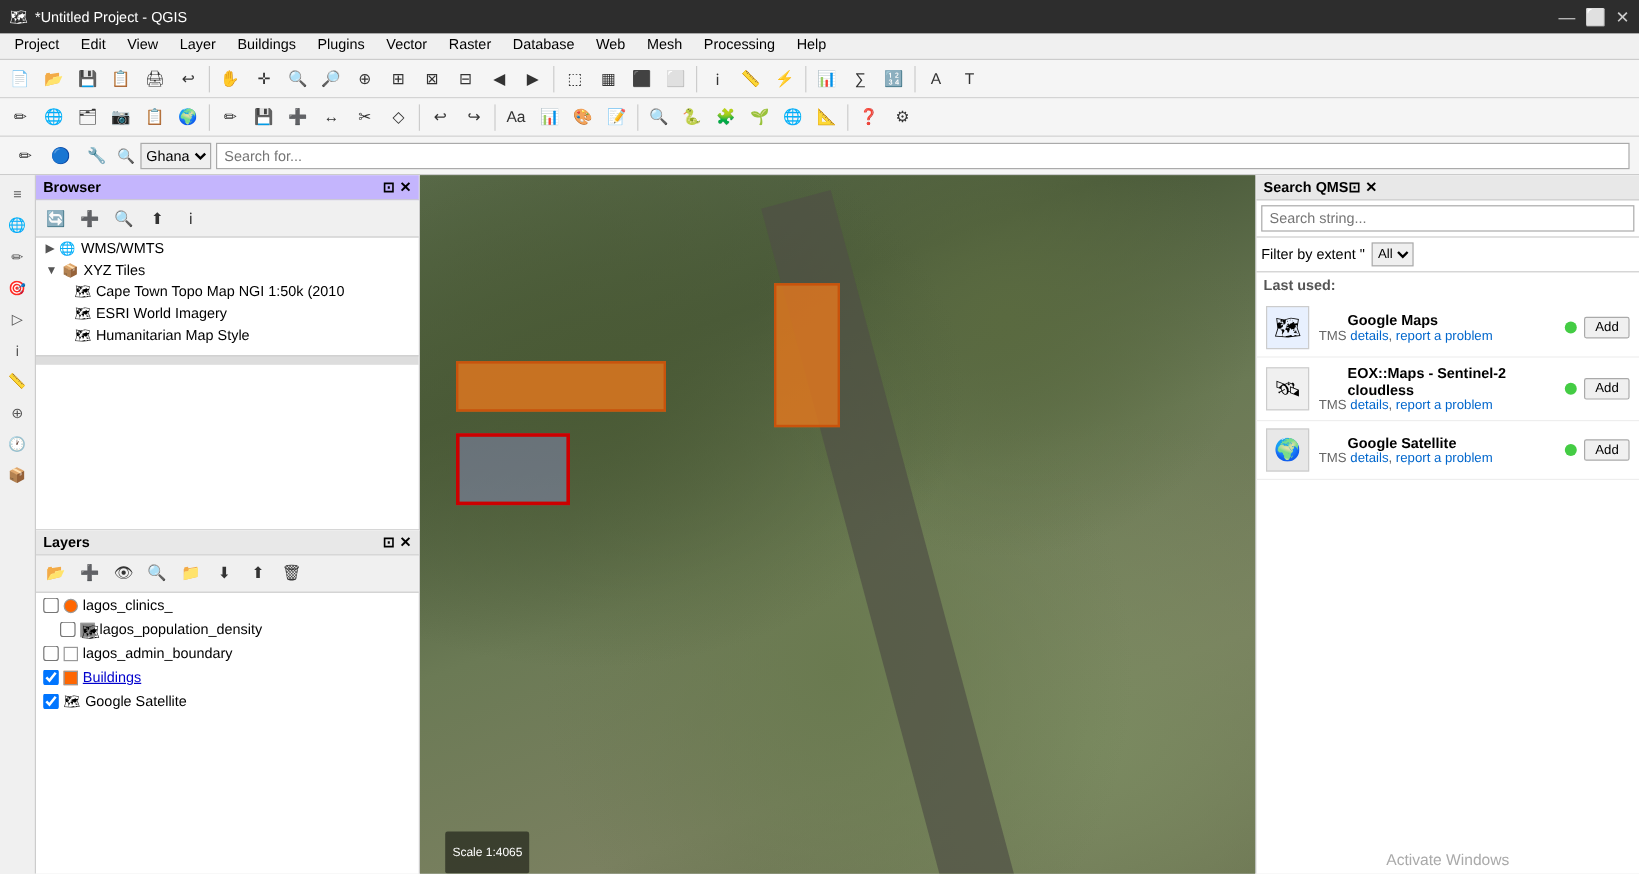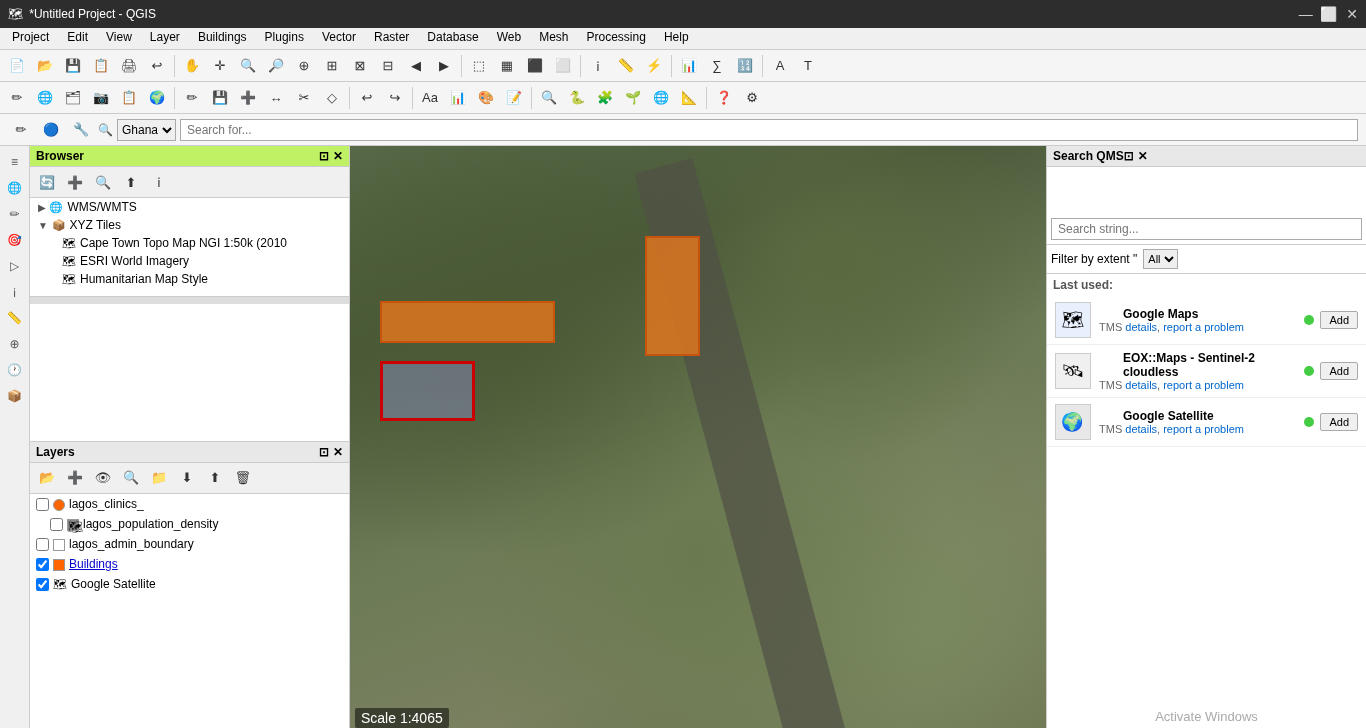--- a/index.html
+++ b/index.html
@@ -27,21 +27,21 @@
 
     
     #main { display: flex; height: calc(728px - 28px - 22px - 32px - 32px - 24px); }
 
     
     #left-sidebar { width: 30px; background: #f0f0f0; border-right: 1px solid #ccc; display: flex; flex-direction: column; align-items: center; padding: 4px 0; gap: 2px; }
     .side-icon { width: 24px; height: 24px; display: flex; align-items: center; justify-content: center; cursor: pointer; font-size: 12px; color: #555; border-radius: 2px; }
 
     
     #browser-panel { width: 320px; background: #fff; border-right: 1px solid #ccc; display: flex; flex-direction: column; }
-    #browser-header { background: #bef264; padding: 3px 6px; display: flex; align-items: center; justify-content: space-between; border-bottom: 1px solid #ccc; font-size: 12px; font-weight: bold; }
+    #browser-header { background: #c4b5fd; padding: 3px 6px; display: flex; align-items: center; justify-content: space-between; border-bottom: 1px solid #ccc; font-size: 12px; font-weight: bold; }
     #browser-header-controls { display: flex; gap: 4px; }
     #browser-toolbar { background: #f0f0f0; padding: 2px 4px; display: flex; gap: 2px; border-bottom: 1px solid #ccc; }
     #browser-content { flex: 1; overflow-y: auto; }
     .tree-item { padding: 2px 4px 2px 8px; display: flex; align-items: center; gap: 4px; cursor: pointer; font-size: 12px; }
     .tree-item.indent2 { padding-left: 32px; }
     .tree-arrow { font-size: 10px; color: #555; }
     .tree-icon { font-size: 11px; }
 
     
     #layers-panel { width: 320px; background: #fff; border-right: 1px solid #ccc; display: flex; flex-direction: column; }
@@ -63,21 +63,21 @@
       position: absolute; }
 
     
     .map-polygon { position: absolute; background: rgba(230, 120, 30, 0.8); border: 2px solid rgba(200, 80, 10, 0.9); }
     .map-polygon.selected { background: rgba(200, 80, 30, 0.3); border: 2px solid #cc3300; }
 
     
     #qms-panel { width: 320px; background: #fff; border-left: 1px solid #ccc; display: flex; flex-direction: column; }
     #qms-header { background: #e8e8e8; padding: 3px 6px; display: flex; align-items: center; justify-content: flex-start; border-bottom: 1px solid #ccc; font-size: 12px; font-weight: bold; }
     #qms-search { padding: 4px; border-bottom: 1px solid #ccc; }
-    #qms-search input { width: 100%; height: 22px; border: 1px solid #aaa; padding: 0 6px; font-size: 12px; margin-top: 47px; }
+    #qms-search input { width: 100%; height: 22px; border: 1px solid #aaa; padding: 0 6px; font-size: 12px; }
     #qms-filter { padding: 4px; display: flex; align-items: center; gap: 6px; border-bottom: 1px solid #ccc; font-size: 12px; }
     #qms-filter select { height: 20px; border: 1px solid #aaa; font-size: 11px; }
     #qms-last-used { padding: 4px 6px; font-size: 12px; font-weight: bold; color: #555; }
     .qms-item { padding: 6px 8px; display: flex; align-items: center; gap: 8px; border-bottom: 1px solid #eee; }
     .qms-thumb { width: 36px; height: 36px; border: 1px solid #ccc; display: flex; align-items: center; justify-content: center; font-size: 18px; flex-shrink: 0; }
     .qms-info { flex: 1; }
     .qms-name { font-size: 12px; font-weight: bold; margin-left: 24px; }
     .qms-type { font-size: 11px; color: #666; }
     .qms-type a { color: #0066cc; text-decoration: none; }
     .qms-actions { display: flex; align-items: center; gap: 6px; }
@@ -321,21 +321,21 @@
     </div>
 
     <div style="position:absolute;bottom:0;right:200px;width:60px;height:100%;background:rgba(80,80,70,0.7);transform:rotate(-15deg);transform-origin:bottom center;"></div>
 
     <div class="map-polygon" style="left:295px;top:90px;width:55px;height:120px;"></div>
 
     <div class="map-polygon" style="left:30px;top:155px;width:175px;height:42px;"></div>
 
     <div class="map-polygon selected" style="left:30px;top:215px;width:95px;height:60px;background:rgba(150,150,220,0.4);border-color:#cc0000;border-width:3px;"></div>
 
-    <div style="position:absolute;bottom:8px;left:5px;background:rgba(0,0,0,0.5);color:#fff;padding:2px 6px;font-size:14px;border-radius:2px;">
+    <div style="position:absolute;bottom:8px;left:21px;background:rgba(0,0,0,0.5);color:#fff;padding:12px 6px;font-size:10px;border-radius:2px;">
       Scale 1:4065
     </div>
   </div>
 
   <div id="qms-panel">
     <div id="qms-header">
       <span>Search QMS</span>
       <div style="display:flex;gap:4px;">
         <span>⊡</span>
         <span>✕</span>

